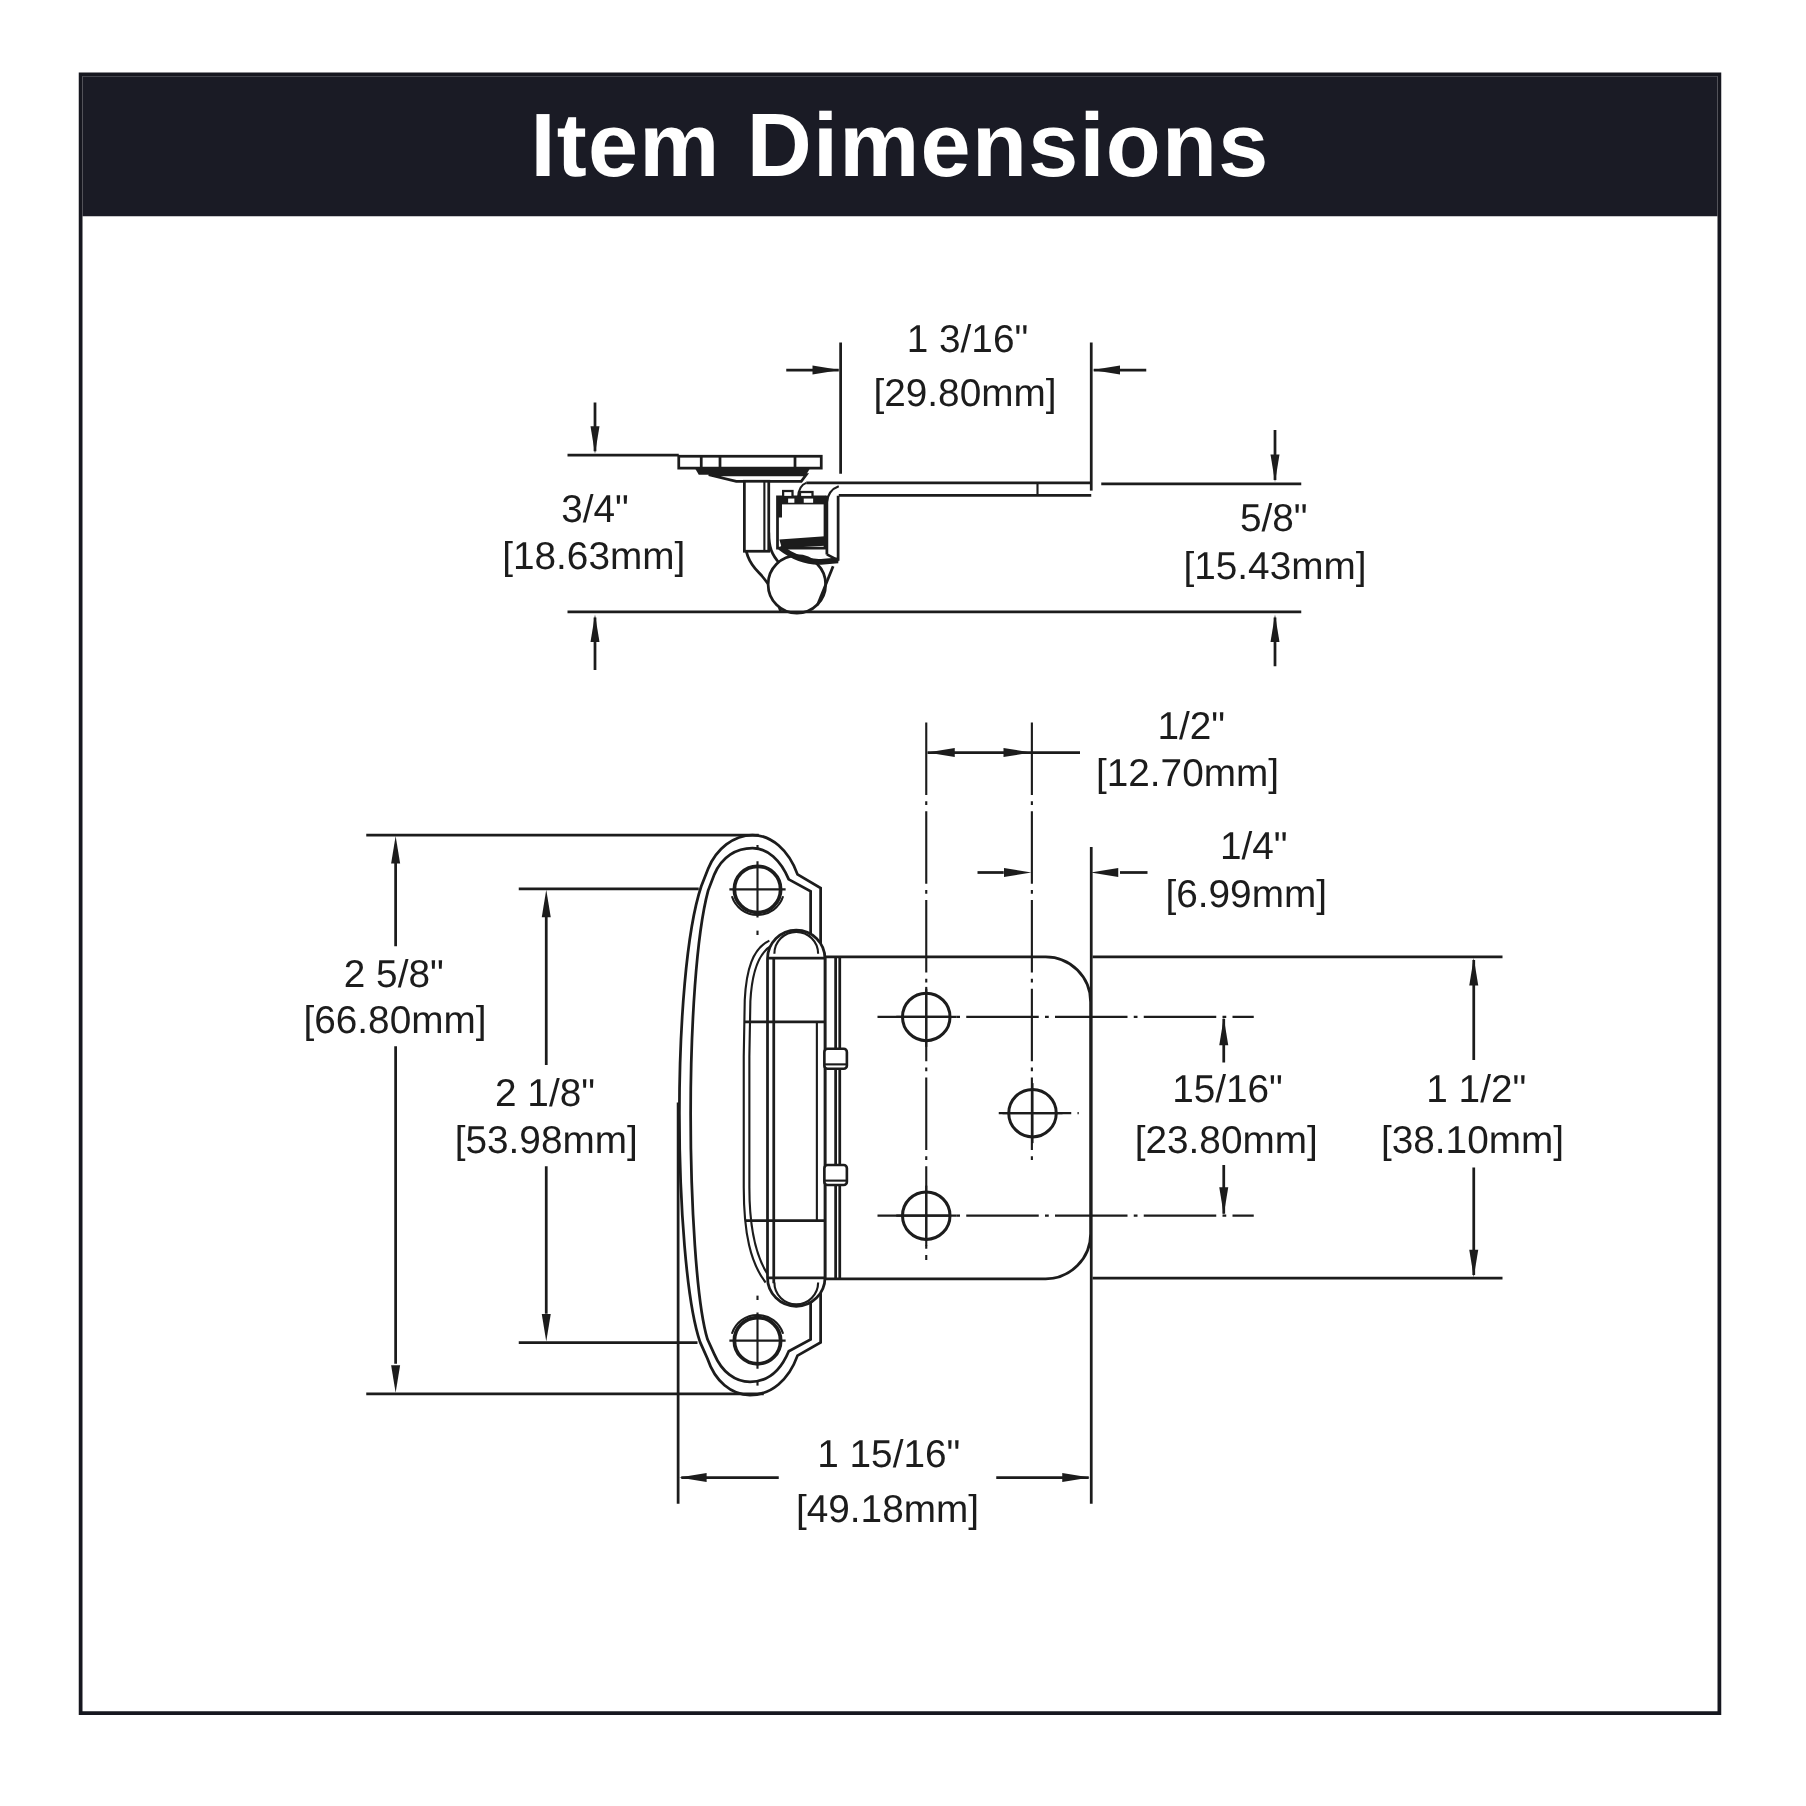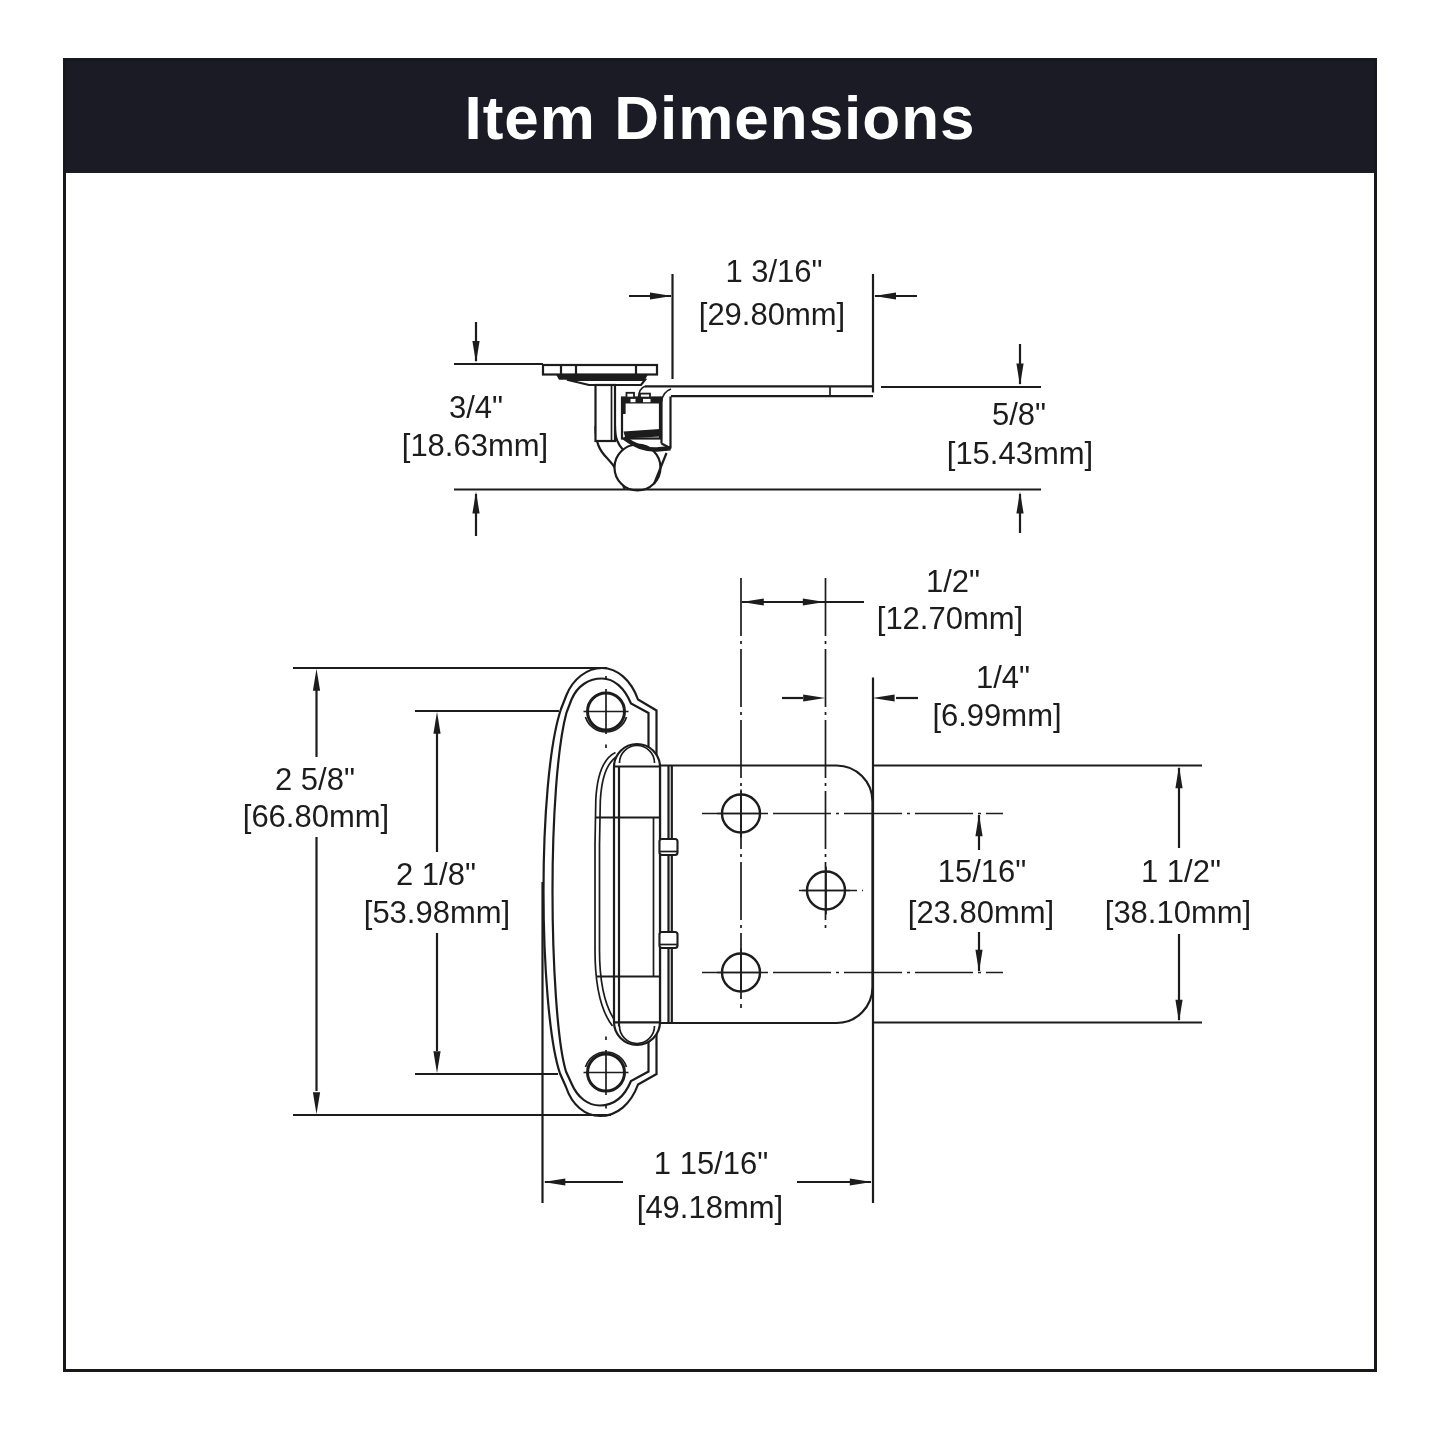--- a/index.html
+++ b/index.html
@@ -2,21 +2,21 @@
 <html><head>
 <meta charset="utf-8">
 <style>
   html,body{margin:0;padding:0;background:#ffffff;}
   .canvas{position:relative;width:1445px;height:1445px;background:#ffffff;overflow:hidden;
           font-family:"Liberation Sans", sans-serif;}
   .frame{position:absolute;left:63px;top:58px;width:1308px;height:1308px;
          border:3px solid #16171f;background:#ffffff;}
   .titlebar{position:absolute;left:0;top:0;width:100%;height:112px;background:#1a1b25;
             display:flex;align-items:center;justify-content:center;}
-  .titlebar span{color:#ffffff;font-size:62px;font-weight:bold;letter-spacing:1px;text-align:center;}
+  .titlebar span{color:#ffffff;font-size:72px;font-weight:bold;letter-spacing:1px;text-align:center;}
   svg{position:absolute;left:0;top:0;}
   text{font-family:"Liberation Sans", sans-serif;fill:#1c1c1c;}
   .dim{font-size:31px;}
   .ln{stroke:#1c1c1c;stroke-width:2.2;fill:none;}
   .ln-thin{stroke:#1c1c1c;stroke-width:1.7;fill:none;}
   .cl{stroke:#1c1c1c;stroke-width:1.7;fill:none;stroke-dasharray:58 5 3 5;}
   .shape{stroke:#1c1c1c;stroke-width:2.2;fill:#ffffff;}
   .arr{fill:#1c1c1c;stroke:none;}
   .blk{fill:#1c1c1c;stroke:none;}
 </style>

